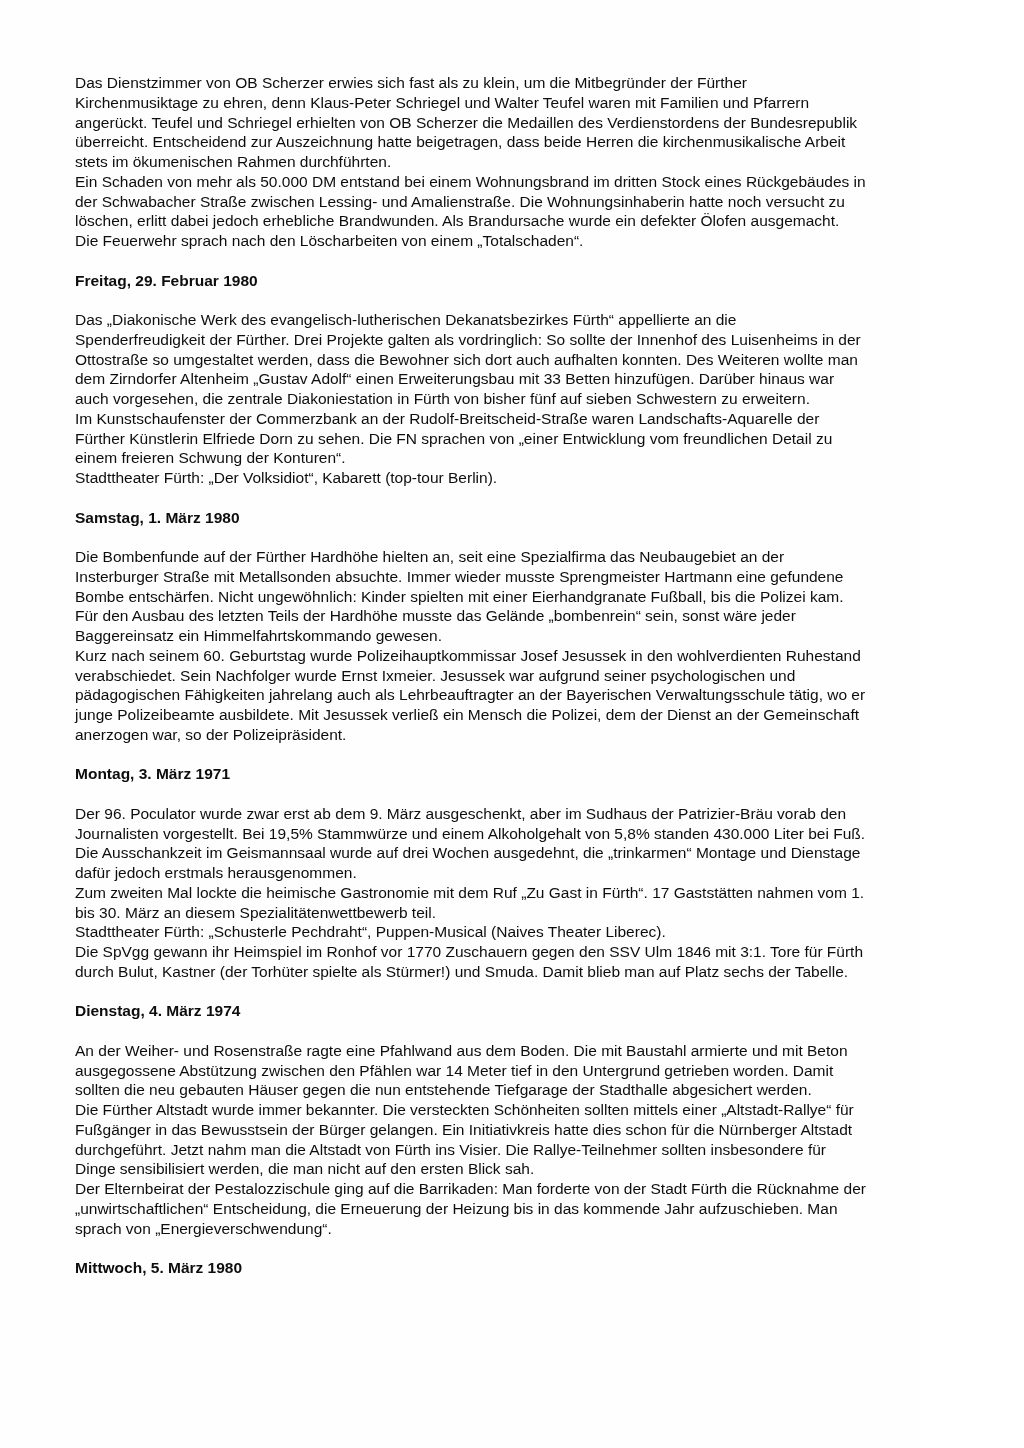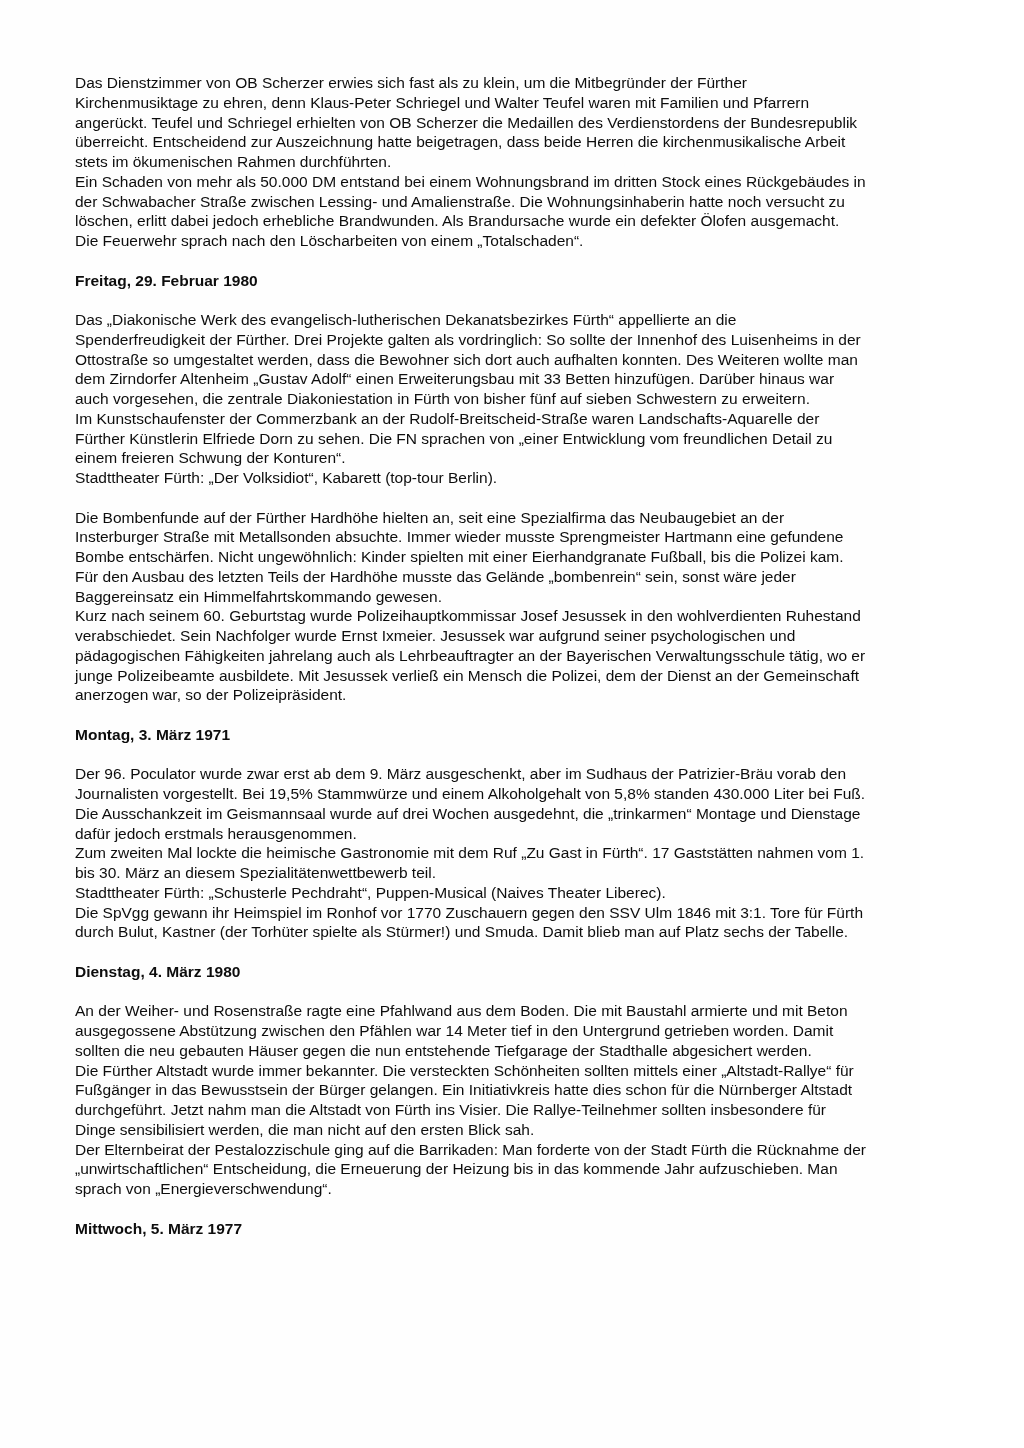--- a/index.html
+++ b/index.html
@@ -56,47 +56,48 @@
       <div class="block heading">Freitag, 29. Februar 1980</div>
       <div class="block paragraph">Das „Diakonische Werk des evangelisch-lutherischen Dekanatsbezirkes Fürth“ appellierte an die
 Spenderfreudigkeit der Fürther. Drei Projekte galten als vordringlich: So sollte der Innenhof des Luisenheims in der
 Ottostraße so umgestaltet werden, dass die Bewohner sich dort auch aufhalten konnten. Des Weiteren wollte man
 dem Zirndorfer Altenheim „Gustav Adolf“ einen Erweiterungsbau mit 33 Betten hinzufügen. Darüber hinaus war
 auch vorgesehen, die zentrale Diakoniestation in Fürth von bisher fünf auf sieben Schwestern zu erweitern.
 Im Kunstschaufenster der Commerzbank an der Rudolf-Breitscheid-Straße waren Landschafts-Aquarelle der
 Fürther Künstlerin Elfriede Dorn zu sehen. Die FN sprachen von „einer Entwicklung vom freundlichen Detail zu
 einem freieren Schwung der Konturen“.
 Stadttheater Fürth: „Der Volksidiot“, Kabarett (top-tour Berlin).</div>
+      <div class="block heading">Samstag, 1. März 1980</div>
       <div class="block paragraph">Die Bombenfunde auf der Fürther Hardhöhe hielten an, seit eine Spezialfirma das Neubaugebiet an der
 Insterburger Straße mit Metallsonden absuchte. Immer wieder musste Sprengmeister Hartmann eine gefundene
 Bombe entschärfen. Nicht ungewöhnlich: Kinder spielten mit einer Eierhandgranate Fußball, bis die Polizei kam.
 Für den Ausbau des letzten Teils der Hardhöhe musste das Gelände „bombenrein“ sein, sonst wäre jeder
 Baggereinsatz ein Himmelfahrtskommando gewesen.
 Kurz nach seinem 60. Geburtstag wurde Polizeihauptkommissar Josef Jesussek in den wohlverdienten Ruhestand
 verabschiedet. Sein Nachfolger wurde Ernst Ixmeier. Jesussek war aufgrund seiner psychologischen und
 pädagogischen Fähigkeiten jahrelang auch als Lehrbeauftragter an der Bayerischen Verwaltungsschule tätig, wo er
 junge Polizeibeamte ausbildete. Mit Jesussek verließ ein Mensch die Polizei, dem der Dienst an der Gemeinschaft
 anerzogen war, so der Polizeipräsident.</div>
       <div class="block heading">Montag, 3. März 1971</div>
       <div class="block paragraph">Der 96. Poculator wurde zwar erst ab dem 9. März ausgeschenkt, aber im Sudhaus der Patrizier-Bräu vorab den
 Journalisten vorgestellt. Bei 19,5% Stammwürze und einem Alkoholgehalt von 5,8% standen 430.000 Liter bei Fuß.
 Die Ausschankzeit im Geismannsaal wurde auf drei Wochen ausgedehnt, die „trinkarmen“ Montage und Dienstage
 dafür jedoch erstmals herausgenommen.
 Zum zweiten Mal lockte die heimische Gastronomie mit dem Ruf „Zu Gast in Fürth“. 17 Gaststätten nahmen vom 1.
 bis 30. März an diesem Spezialitätenwettbewerb teil.
 Stadttheater Fürth: „Schusterle Pechdraht“, Puppen-Musical (Naives Theater Liberec).
 Die SpVgg gewann ihr Heimspiel im Ronhof vor 1770 Zuschauern gegen den SSV Ulm 1846 mit 3:1. Tore für Fürth
 durch Bulut, Kastner (der Torhüter spielte als Stürmer!) und Smuda. Damit blieb man auf Platz sechs der Tabelle.</div>
-      <div class="block heading">Dienstag, 4. März 1980</div>
+      <div class="block heading">Dienstag, 4. März 1974</div>
       <div class="block paragraph">An der Weiher- und Rosenstraße ragte eine Pfahlwand aus dem Boden. Die mit Baustahl armierte und mit Beton
 ausgegossene Abstützung zwischen den Pfählen war 14 Meter tief in den Untergrund getrieben worden. Damit
 sollten die neu gebauten Häuser gegen die nun entstehende Tiefgarage der Stadthalle abgesichert werden.
 Die Fürther Altstadt wurde immer bekannter. Die versteckten Schönheiten sollten mittels einer „Altstadt-Rallye“ für
 Fußgänger in das Bewusstsein der Bürger gelangen. Ein Initiativkreis hatte dies schon für die Nürnberger Altstadt
 durchgeführt. Jetzt nahm man die Altstadt von Fürth ins Visier. Die Rallye-Teilnehmer sollten insbesondere für
 Dinge sensibilisiert werden, die man nicht auf den ersten Blick sah.
 Der Elternbeirat der Pestalozzischule ging auf die Barrikaden: Man forderte von der Stadt Fürth die Rücknahme der
 „unwirtschaftlichen“ Entscheidung, die Erneuerung der Heizung bis in das kommende Jahr aufzuschieben. Man
 sprach von „Energieverschwendung“.</div>
-      <div class="block heading">Mittwoch, 5. März 1977</div>
+      <div class="block heading">Mittwoch, 5. März 1980</div>
     </div>
   <div class="page-number">11</div>
 </div>
 
 </body></html>

